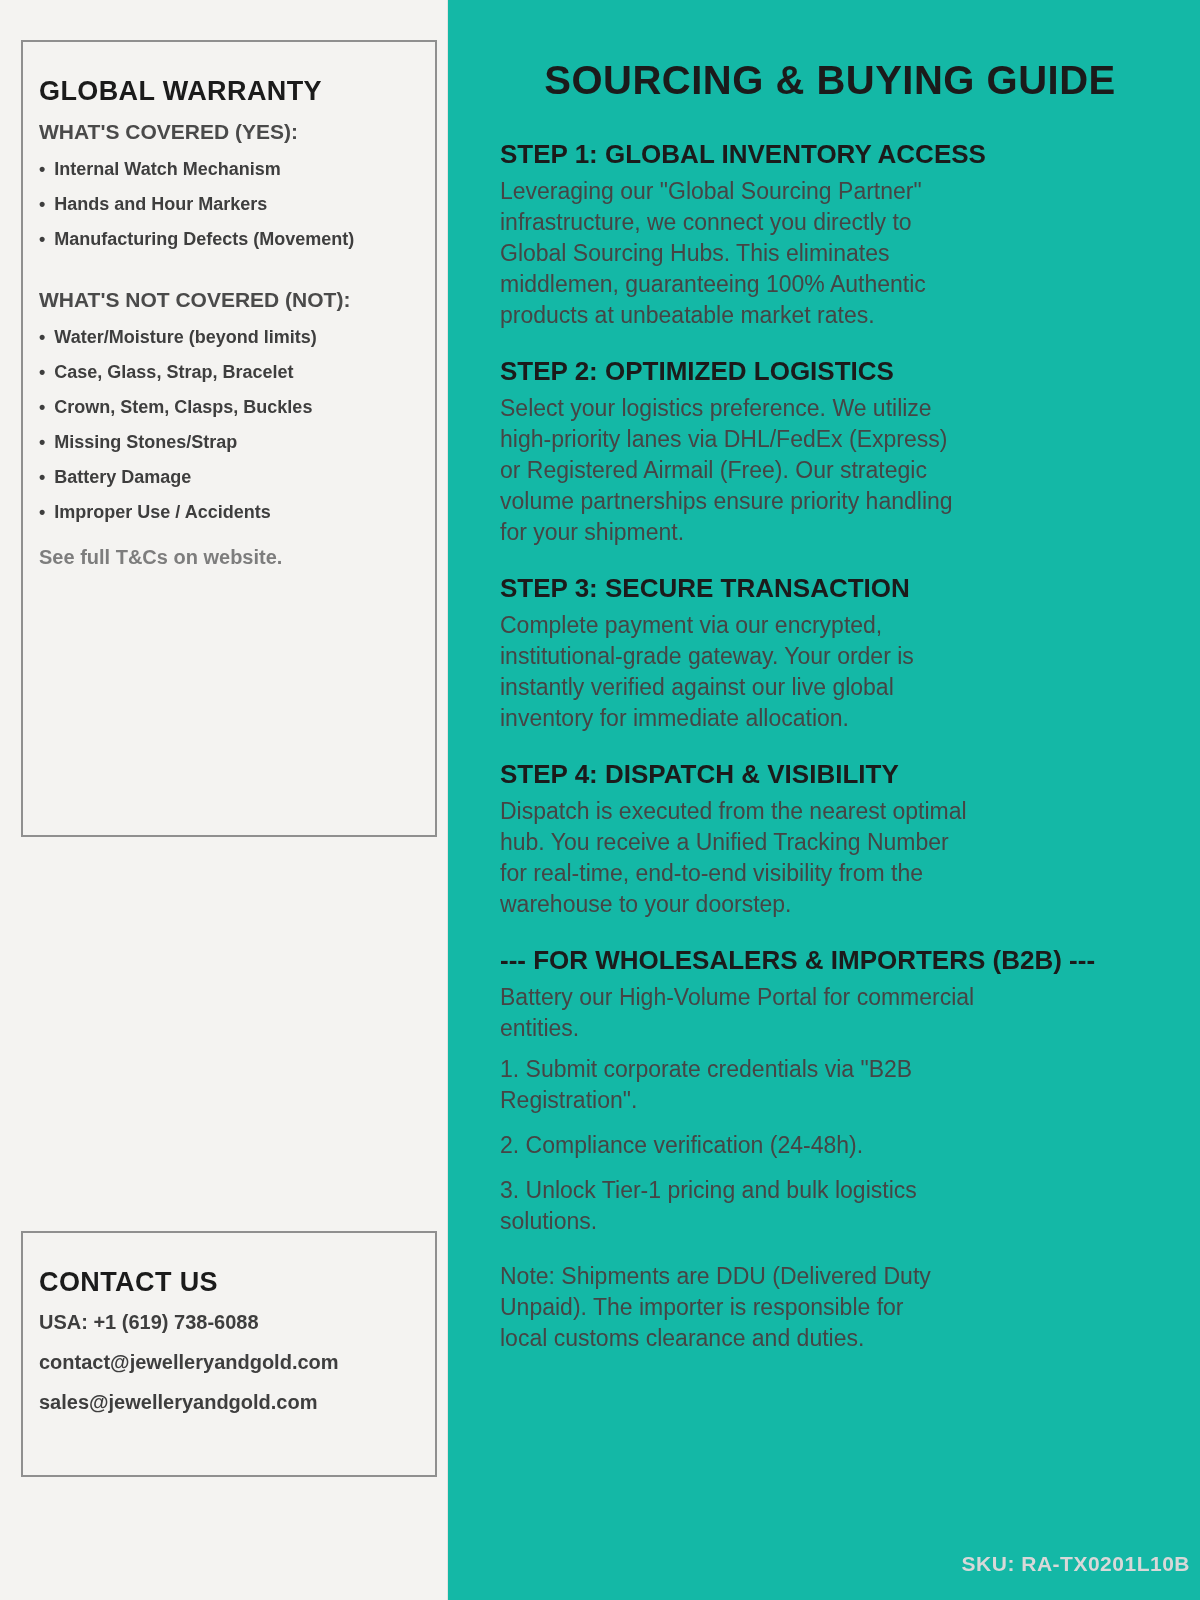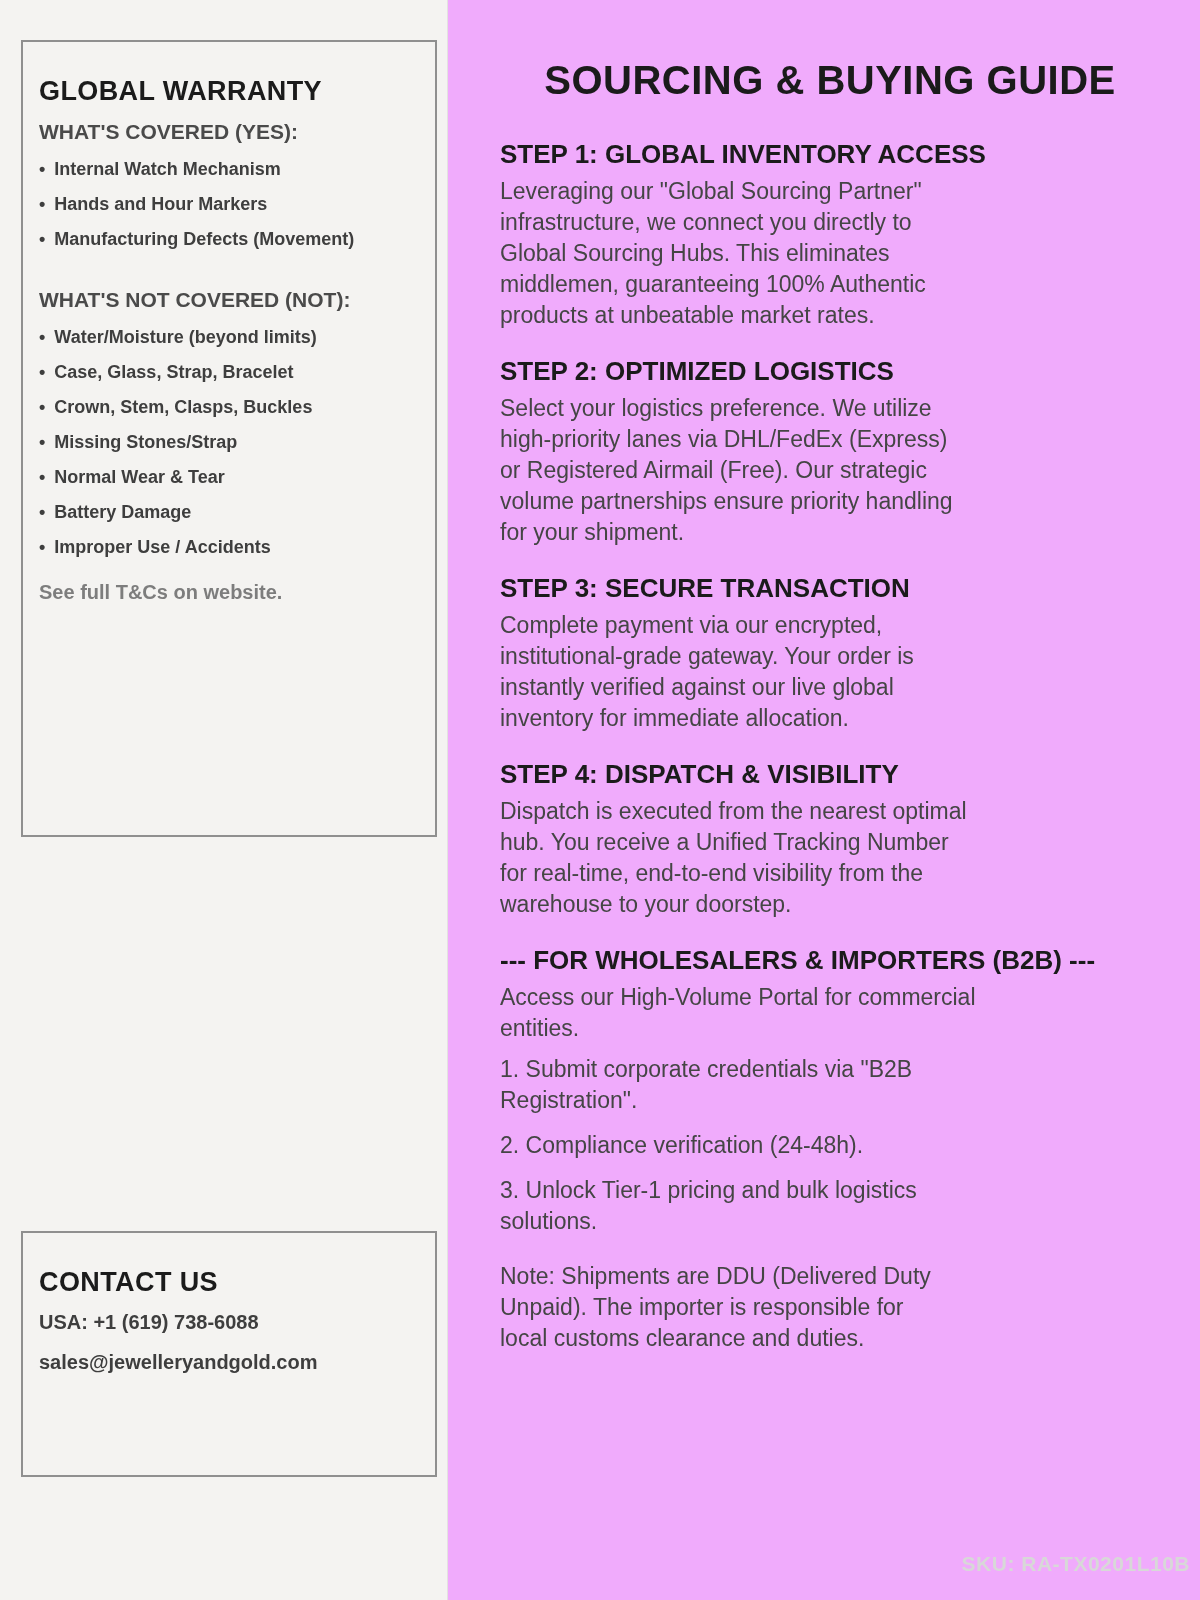--- a/index.html
+++ b/index.html
@@ -35,21 +35,21 @@
   ul.bullets li::before{content:"•";margin-right:9px;}
   .footnote{margin:22px 0 0;font-size:20px;font-weight:700;color:#7d7d7d;}
   .terms-body{
     margin:10px 0 0;font-size:19.5px;line-height:26px;font-weight:700;
     color:#4a4a4a;white-space:pre-wrap;
   }
   ul.contact-lines{list-style:none;margin:12px 0 0;padding:0;}
   ul.contact-lines li{font-size:20px;font-weight:700;color:#3e3e3e;line-height:24px;margin:0 0 16px;}
   .main{
     position:absolute;left:448px;top:0;width:752px;height:1600px;box-sizing:border-box;
-    padding:56px 40px 12px 52px;background:#f0abfc;
+    padding:56px 40px 12px 52px;background:#14b8a6;
   }
   .main h1{
     margin:0;font-size:40px;line-height:48px;font-weight:800;text-align:center;
     color:var(--heading-dark,#1b1b1b);letter-spacing:.5px;
   }
   .section h3{
     margin:24px 0 0;font-size:26px;line-height:32px;font-weight:800;
     color:var(--heading-dark,#1b1b1b);
   }
   .section.first h3{margin-top:34px;}
@@ -80,32 +80,32 @@
         <li>Internal Watch Mechanism</li>
         <li>Hands and Hour Markers</li>
         <li>Manufacturing Defects (Movement)</li>
       </ul>
     <div class="subhead" style="margin-top:36px;">WHAT'S NOT COVERED (NOT):</div>
     <ul class="bullets">
         <li>Water/Moisture (beyond limits)</li>
         <li>Case, Glass, Strap, Bracelet</li>
         <li>Crown, Stem, Clasps, Buckles</li>
         <li>Missing Stones/Strap</li>
-        <li>Normal Wear &amp; Tear</li>
         <li>Battery Damage</li>
         <li>Improper Use / Accidents</li>
       </ul>
     <div class="footnote">See full T&amp;Cs on website.</div>
   </div>
 
 
   <div class="panel panel-contact">
     <h2>CONTACT US</h2>
     <ul class="contact-lines">
         <li>USA: +1 (619) 738-6088</li>
+        <li>contact@jewelleryandgold.com</li>
         <li>sales@jewelleryandgold.com</li>
       </ul>
   </div>
 
 </div>
 
 <div class="main">
   <h1>SOURCING &amp; BUYING GUIDE</h1>
 
   <div class="section first">
@@ -137,21 +137,21 @@
   <div class="section">
     <h3>STEP 4: DISPATCH &amp; VISIBILITY</h3>
     <div class="para">Dispatch is executed from the nearest optimal
 hub. You receive a Unified Tracking Number
 for real-time, end-to-end visibility from the
 warehouse to your doorstep.</div>
   </div>
 
   <div class="section">
     <h3>--- FOR WHOLESALERS &amp; IMPORTERS (B2B) ---</h3>
-    <div class="para">Access our High-Volume Portal for commercial
+    <div class="para">Battery our High-Volume Portal for commercial
 entities.</div>
     <ul class="b2b-steps">
         <li>1. Submit corporate credentials via "B2B
 Registration".</li>
         <li>2. Compliance verification (24-48h).</li>
         <li>3. Unlock Tier-1 pricing and bulk logistics
 solutions.</li>
       </ul>
     <div class="para note">Note: Shipments are DDU (Delivered Duty
 Unpaid). The importer is responsible for

